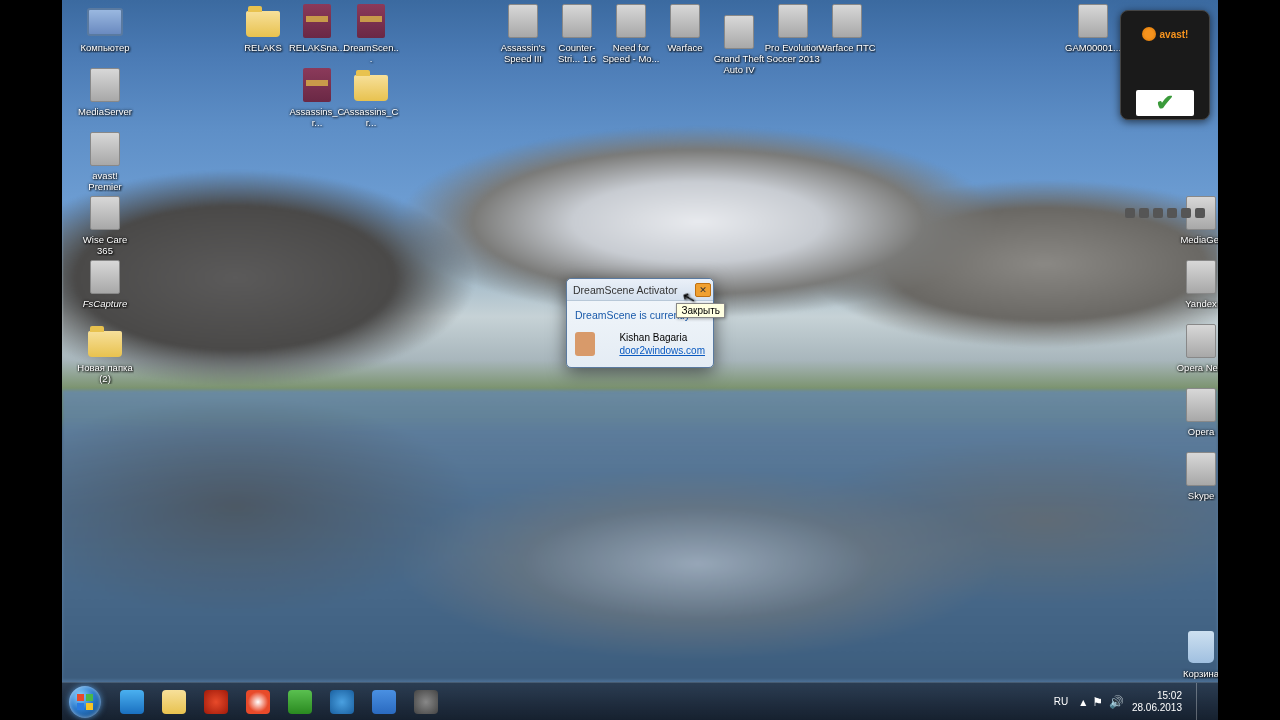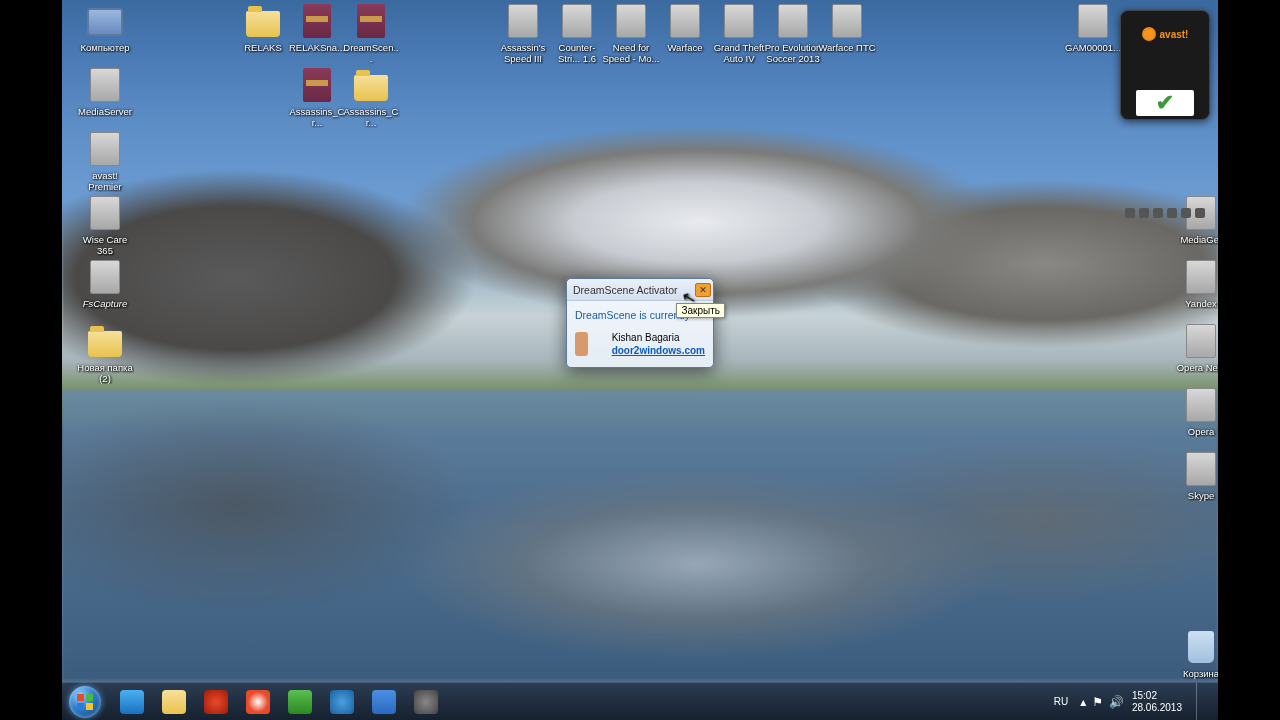--- a/index.html
+++ b/index.html
@@ -103,21 +103,21 @@
   }
   .toggle-on {
     width:70px; background:linear-gradient(#4a90e2,#2a6ac0);
     color:#fff; font-weight:bold; font-size:16px;
     display:flex; align-items:center; justify-content:center;
     text-shadow:0 -1px 0 rgba(0,0,0,.4);
   }
   .author { display:flex; align-items:center; gap:24px; margin-top:10px;}
   .author-avatar { width:24px; height:24px; background:#d89a6a; border-radius:3px;}
   .author-info { font-size:10px; line-height:13px;}
-  .author-link { color:#0a5ac0; text-decoration:underline; cursor:pointer;font-weight:bold;}
+  .author-link { color:#0a5ac0; text-decoration:underline; cursor:pointer;}
   .tooltip {
     position:absolute; top:24px; right:-12px; background:#ffffe1;
     border:1px solid #888; font-size:10px; padding:1px 4px; z-index:60;
     box-shadow:1px 1px 3px rgba(0,0,0,.3);
   }
   .cursor { position:absolute; top:9px; right:18px; font-size:16px; z-index:70; transform:rotate(-15deg); filter:drop-shadow(1px 1px 1px #000);}
 
   
   .taskbar {
     position:absolute; left:0; right:0; bottom:0; height:38px;
@@ -146,21 +146,21 @@
   .pins { display:flex; gap:2px; margin-left:4px;}
   .pin { width:40px; height:34px; border-radius:3px; display:flex; align-items:center; justify-content:center; cursor:pointer;}
   .pin-glyph{ width:24px; height:24px; border-radius:4px;}
   .tray {
     margin-left:auto; display:flex; align-items:center; gap:8px;
     color:#fff; font-size:10px; padding-right:10px;
   }
   .tray-lang { padding:2px 4px; cursor:pointer;}
   .tray-icons { display:flex; gap:6px; font-size:12px;}
   .tray-icons span{cursor:pointer;}
-  .clock { text-align:left; line-height:12px; cursor:pointer;}
+  .clock { text-align:right; line-height:12px; cursor:pointer;}
   .showdesk { width:12px; height:38px; border-left:1px solid rgba(255,255,255,.3); cursor:pointer; margin-left:6px;}
 </style>
 </head>
 <body>
 
 <div class="letterbox-left"></div>
 <div class="letterbox-right"></div>
 
 <div class="desktop">
   <div class="mountains"></div>
@@ -238,21 +238,21 @@
           <div class="exe"></div>
         </div>
         <div class="label">Need for Speed - Mo...</div>
       </div>
       <div class="icon" style="left: 594px; top: 4px;">
         <div class="glyph">
           <div class="exe"></div>
         </div>
         <div class="label">Warface</div>
       </div>
-      <div class="icon" style="left: 648px; top: 4px;">
+      <div class="icon" style="left: 648px; top: 15px;">
         <div class="glyph">
           <div class="exe"></div>
         </div>
         <div class="label">Grand Theft Auto IV</div>
       </div>
       <div class="icon" style="left: 702px; top: 4px;">
         <div class="glyph">
           <div class="exe"></div>
         </div>
         <div class="label">Pro Evolution Soccer 2013</div>

